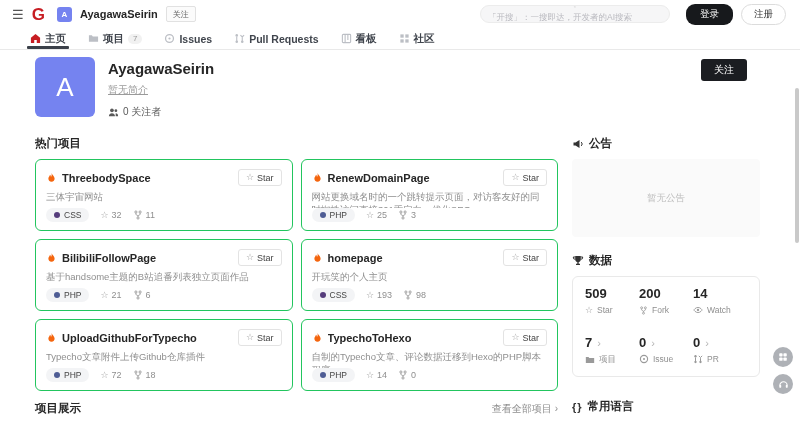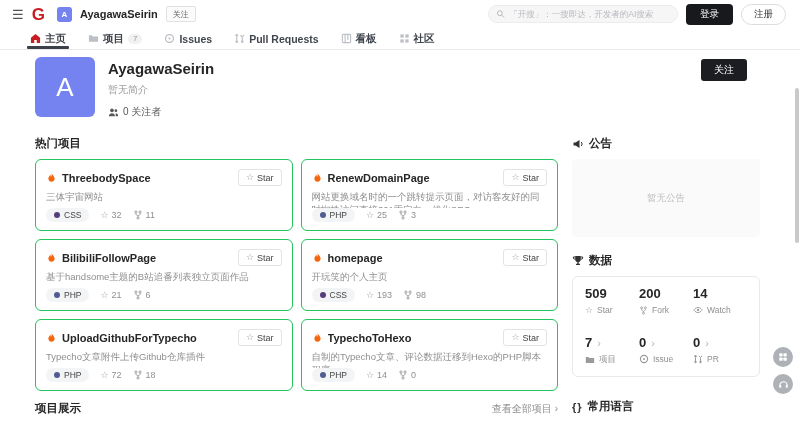--- a/index.html
+++ b/index.html
@@ -11,46 +11,46 @@
   .navbar { height:28px; display:flex; align-items:center; padding:0 14px 0 12px; gap:8px; }
   .hamburger { font-size:13px; color:#555; cursor:pointer; line-height:1; }
   .logo { font-size:17px; font-weight:800; color:#c71d23; line-height:1; margin-right:4px; }
   .mini-avatar { width:15px; height:15px; border-radius:3px; background:#7583f0; color:#fff;
     font-size:8px; font-weight:700; display:flex; align-items:center; justify-content:center; }
   .nav-username { font-size:11px; font-weight:700; color:#262626; }
   .follow-chip { font-size:8px; color:#666; border:1px solid #e1e1e1; background:#fbfbfb;
     border-radius:2px; padding:1.5px 6px; cursor:pointer; }
   .nav-spacer { flex:1; }
   .search-box { width:190px; height:18px; background:#f6f6f7; border:1px solid #ececec;
-    border-radius:10px; display:flex; align-items:center; padding:0 7px; gap:4px; }
+    border-radius:10px; display:flex; align-items:center; padding:0 7px; gap:4px;flex-direction:column; }
   .search-box input { border:none; outline:none; background:transparent; width:100%;
     font-size:8.5px; color:#666; font-family:inherit; }
   .search-box input::placeholder { color:#b9b9bf; }
-  .btn-login { background:#17191c; color:#fff; border:none; border-radius:4px;
-    font-size:9.5px; padding:4px 14px; margin-left:0; cursor:pointer; font-family:inherit; }
+  .btn-login { background:#17191c; color:#fff; border:none; border-radius:9px;
+    font-size:9.5px; padding:4px 14px; margin-left:8px; cursor:pointer; font-family:inherit; }
   .btn-register { background:#fff; color:#333; border:1px solid #dcdcdc; border-radius:12px;
     font-size:9.5px; padding:3px 12px; cursor:pointer; font-family:inherit; }
 
   
   .tabbar { height:22px; display:flex; align-items:stretch; gap:22px; padding:0 8px 0 30px;
     border-bottom:1px solid #e9e9e9; }
   .tab { position:relative; display:flex; align-items:center; gap:4px; font-size:10.5px;
     color:#40454d; font-weight:600; cursor:pointer; }
   .tab svg { display:block; }
   .tab.active::after { content:""; position:absolute; left:-3px; right:-3px; bottom:0;
     height:3px; background:#3b4049; border-radius:1px; }
   .tab-badge { background:#f1f1f1; color:#9a9a9a; font-size:8px; font-weight:400;
     border-radius:7px; padding:0.5px 5px; }
 
   
   .profile { display:flex; align-items:flex-start; gap:13px; padding:7px 35px 11px; }
   .big-avatar { width:60px; height:60px; border-radius:6px; background:#7583f0; color:#fff;
     font-size:26px; display:flex; align-items:center; justify-content:center; flex:none; }
   .profile-name { font-size:15px; font-weight:700; margin-top:3px; }
-  .profile-bio { font-size:10px; color:#9a9a9a; margin-top:6px; }
+  .profile-bio { font-size:10px; color:#9a9a9a; margin-top:6px;text-decoration:underline; }
   .profile-followers { font-size:10px; color:#595959; margin-top:8px; display:flex;
     align-items:center; gap:4px; }
   .btn-follow { margin-left:auto; margin-right:18px; margin-top:2px; background:#1b1d21;
     color:#fff; border:none; border-radius:3px; font-size:10px; padding:4px 13px;
     cursor:pointer; font-family:inherit; }
 
   
   .main { display:flex; padding:6px 40px 0 35px; gap:14px; }
   .left-col { width:523px; flex:none; }
   .right-col { flex:1; min-width:0; }

